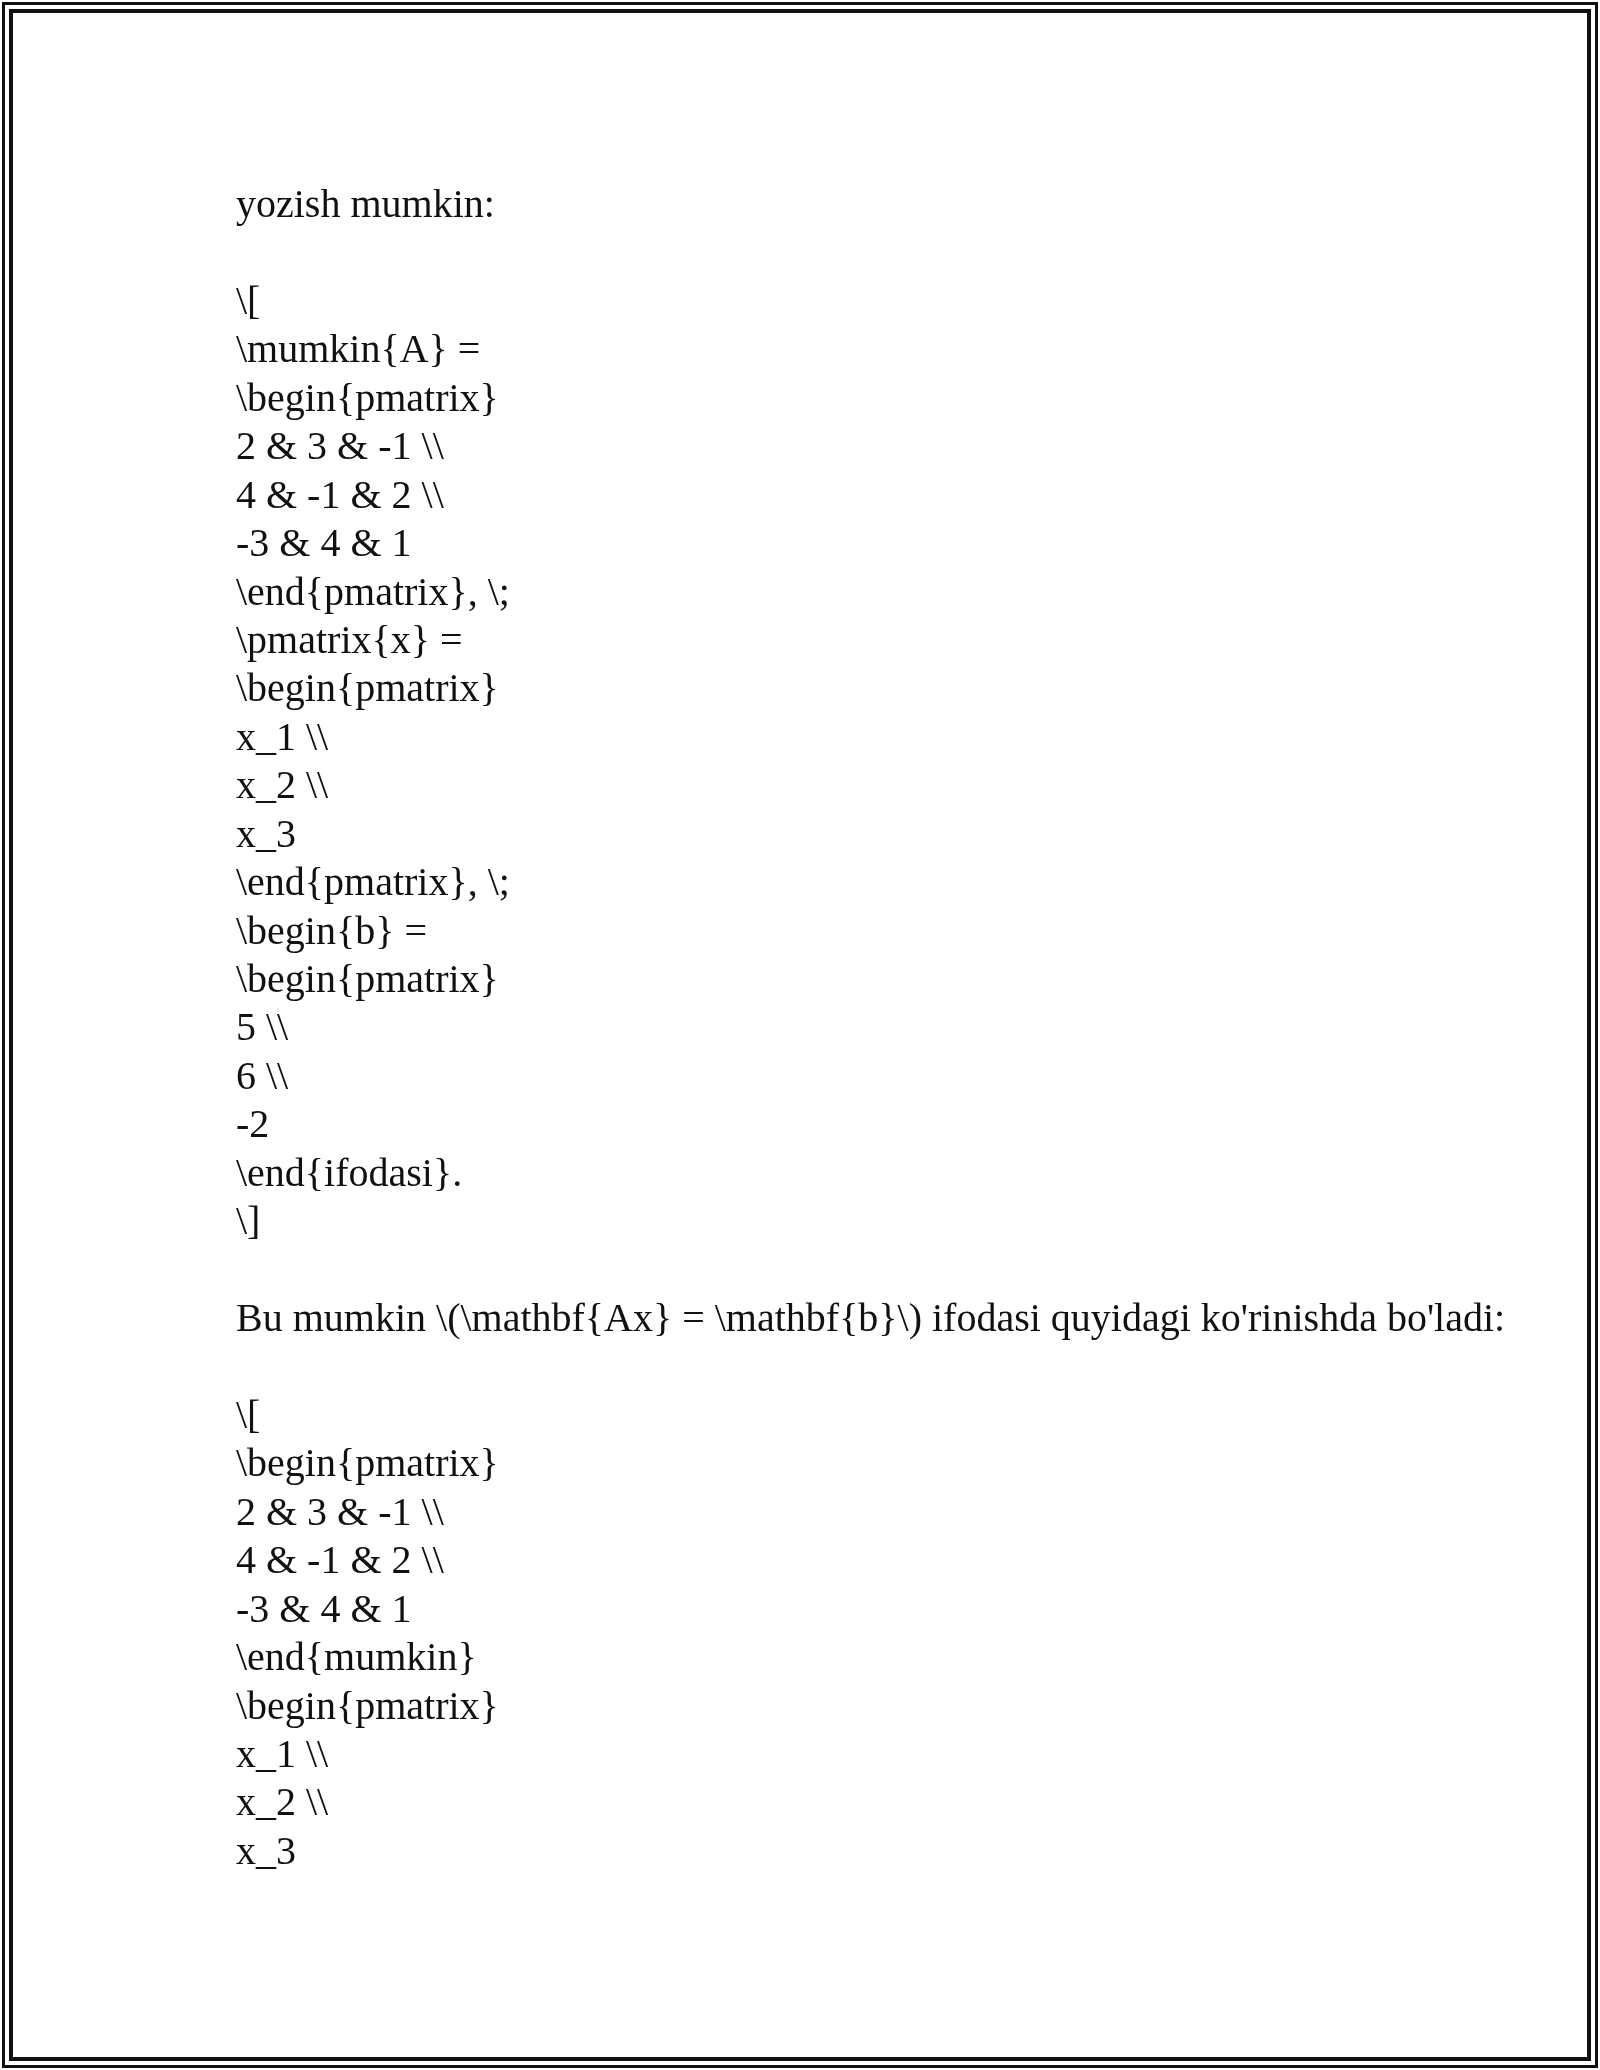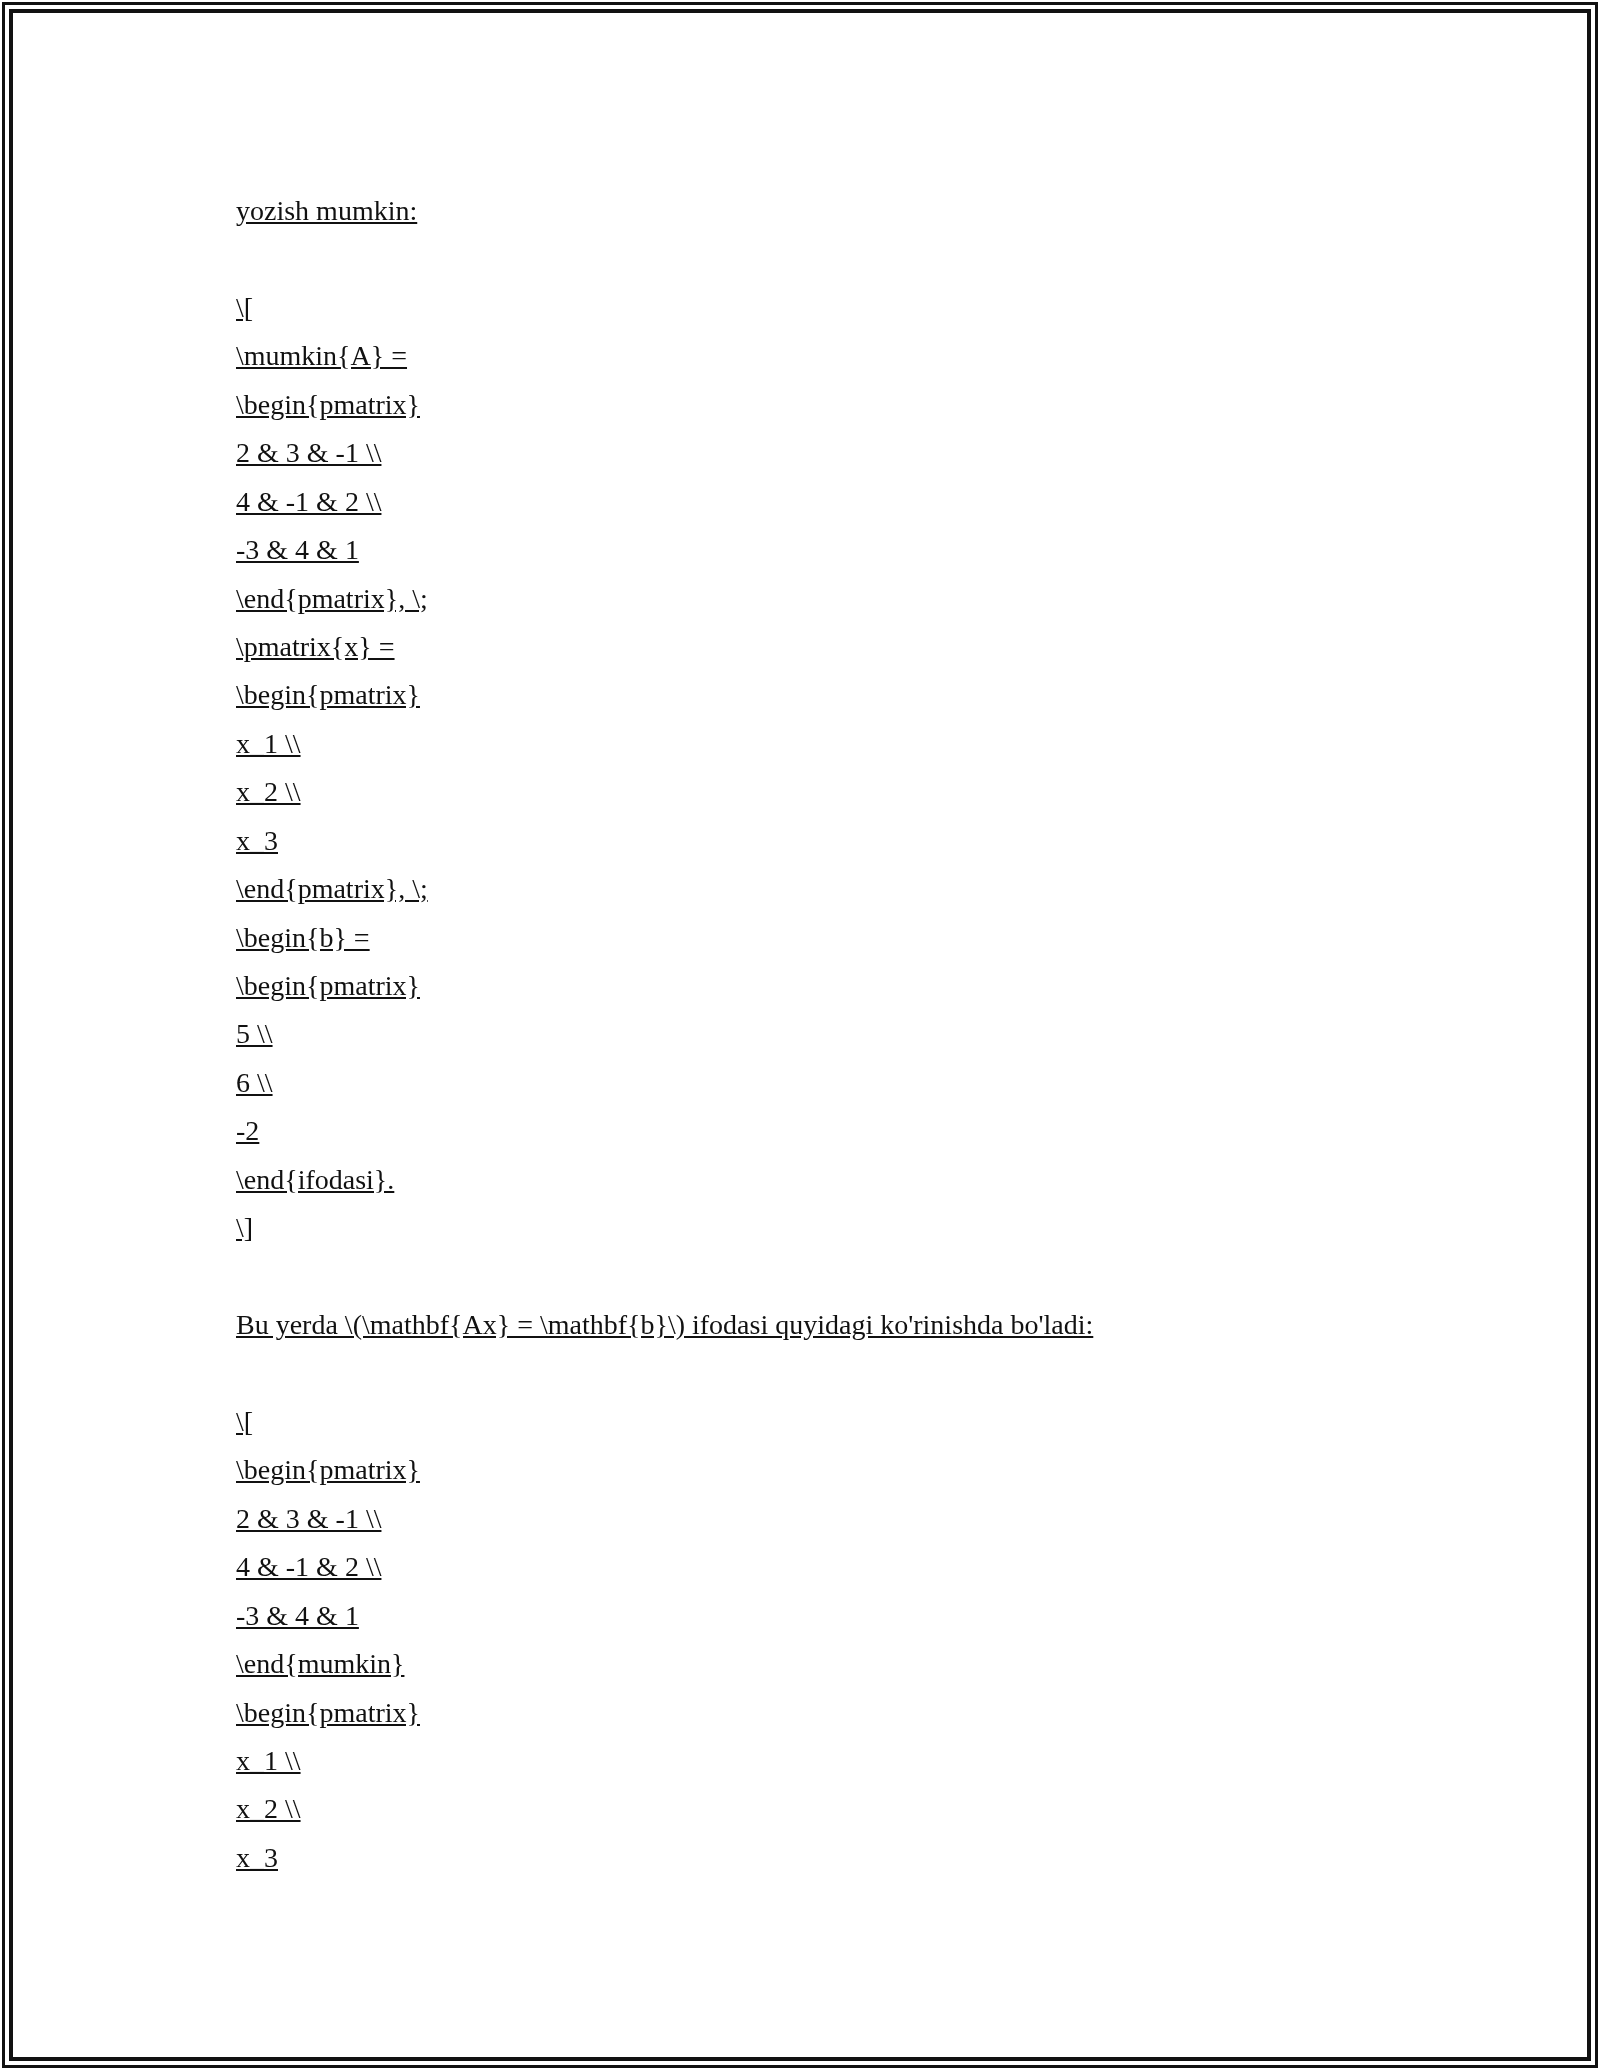--- a/index.html
+++ b/index.html
@@ -6,24 +6,23 @@
   body { width: 1600px; height: 2070px; position: relative; overflow: hidden; }
   .outer-border {
     position: absolute; left: 2px; top: 2px; width: 1596px; height: 2066px;
     box-sizing: border-box; border: 3px solid #111;
   }
   .inner-border {
     position: absolute; left: 9px; top: 9px; width: 1582px; height: 2052px;
     box-sizing: border-box; border: 4px solid #111;
   }
   .page-content {
-    position: absolute; left: 236px; top: 187px; width: 1300px;
-    font-family: "Liberation Serif", serif; font-size: 28px; line-height: 48.45px;
+    position: absolute; left: 236px; top: 180px; width: 1300px;
+    font-family: "Liberation Serif", serif; font-size: 40px; line-height: 48.45px;
     color: #111;
-    text-decoration: underline;
   }
   .line { white-space: pre; height: 48.45px; }
 </style>
 </head>
 <body>
 
 <div class="outer-border"></div>
 <div class="inner-border"></div>
 
 <div class="page-content">
@@ -43,21 +42,21 @@
   <div class="line">x_3</div>
   <div class="line">\end{pmatrix}, \;</div>
   <div class="line">\begin{b} =</div>
   <div class="line">\begin{pmatrix}</div>
   <div class="line">5 \\</div>
   <div class="line">6 \\</div>
   <div class="line">-2</div>
   <div class="line">\end{ifodasi}.</div>
   <div class="line">\]</div>
   <div class="line"></div>
-  <div class="line">Bu yerda \(\mathbf{Ax} = \mathbf{b}\) ifodasi quyidagi ko'rinishda bo'ladi:</div>
+  <div class="line">Bu mumkin \(\mathbf{Ax} = \mathbf{b}\) ifodasi quyidagi ko'rinishda bo'ladi:</div>
   <div class="line"></div>
   <div class="line">\[</div>
   <div class="line">\begin{pmatrix}</div>
   <div class="line">2 &amp; 3 &amp; -1 \\</div>
   <div class="line">4 &amp; -1 &amp; 2 \\</div>
   <div class="line">-3 &amp; 4 &amp; 1</div>
   <div class="line">\end{mumkin}</div>
   <div class="line">\begin{pmatrix}</div>
   <div class="line">x_1 \\</div>
   <div class="line">x_2 \\</div>

